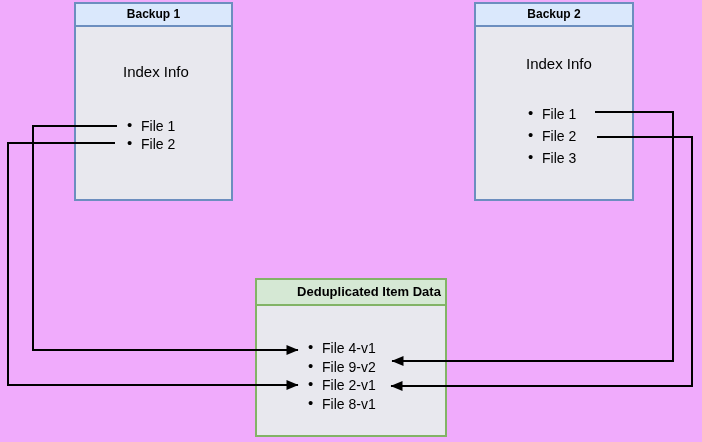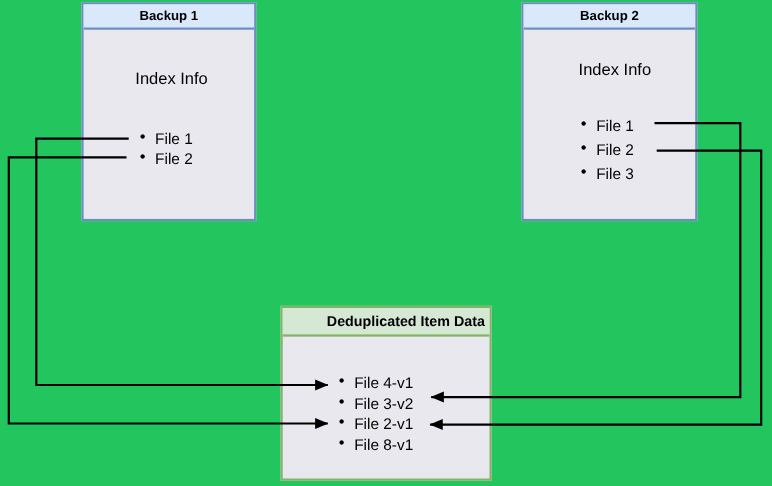--- a/index.html
+++ b/index.html
@@ -5,21 +5,21 @@
   html, body {
     margin: 0;
     padding: 0;
     background: #e3e3ee;
     font-family: "Liberation Sans", sans-serif;
   }
   #canvas {
     position: relative;
     width: 702px;
     height: 442px;
-    background: #22c55e;
+    background: #f0abfc;
     overflow: hidden;
     text-decoration: underline;
   }
   .node {
     position: absolute;
     background: #e8e8ee;
     box-sizing: border-box;
   }
   .node.blue  { border: 2px solid #6c8ebf; }
   .node.green { border: 2px solid #82b366; }
@@ -112,21 +112,21 @@
       <li>File 1</li>
       <li>File 2</li>
       <li>File 3</li>
     </ul>
   </div>
 
   <div id="dd" class="node green">
     <div class="node-header">Deduplicated Item Data</div>
     <ul class="items">
       <li>File 4-v1</li>
-      <li>File 3-v2</li>
+      <li>File 9-v2</li>
       <li>File 2-v1</li>
       <li>File 8-v1</li>
     </ul>
   </div>
 
   <svg id="wires" viewBox="0 0 702 442" xmlns="http://www.w3.org/2000/svg">
     <defs>
       <marker id="ah" markerWidth="13" markerHeight="11" refX="12" refY="5.5" orient="auto" markerUnits="userSpaceOnUse">
         <path d="M0.5,0.5 L12.5,5.5 L0.5,10.5 Z" fill="#000"></path>
       </marker>

